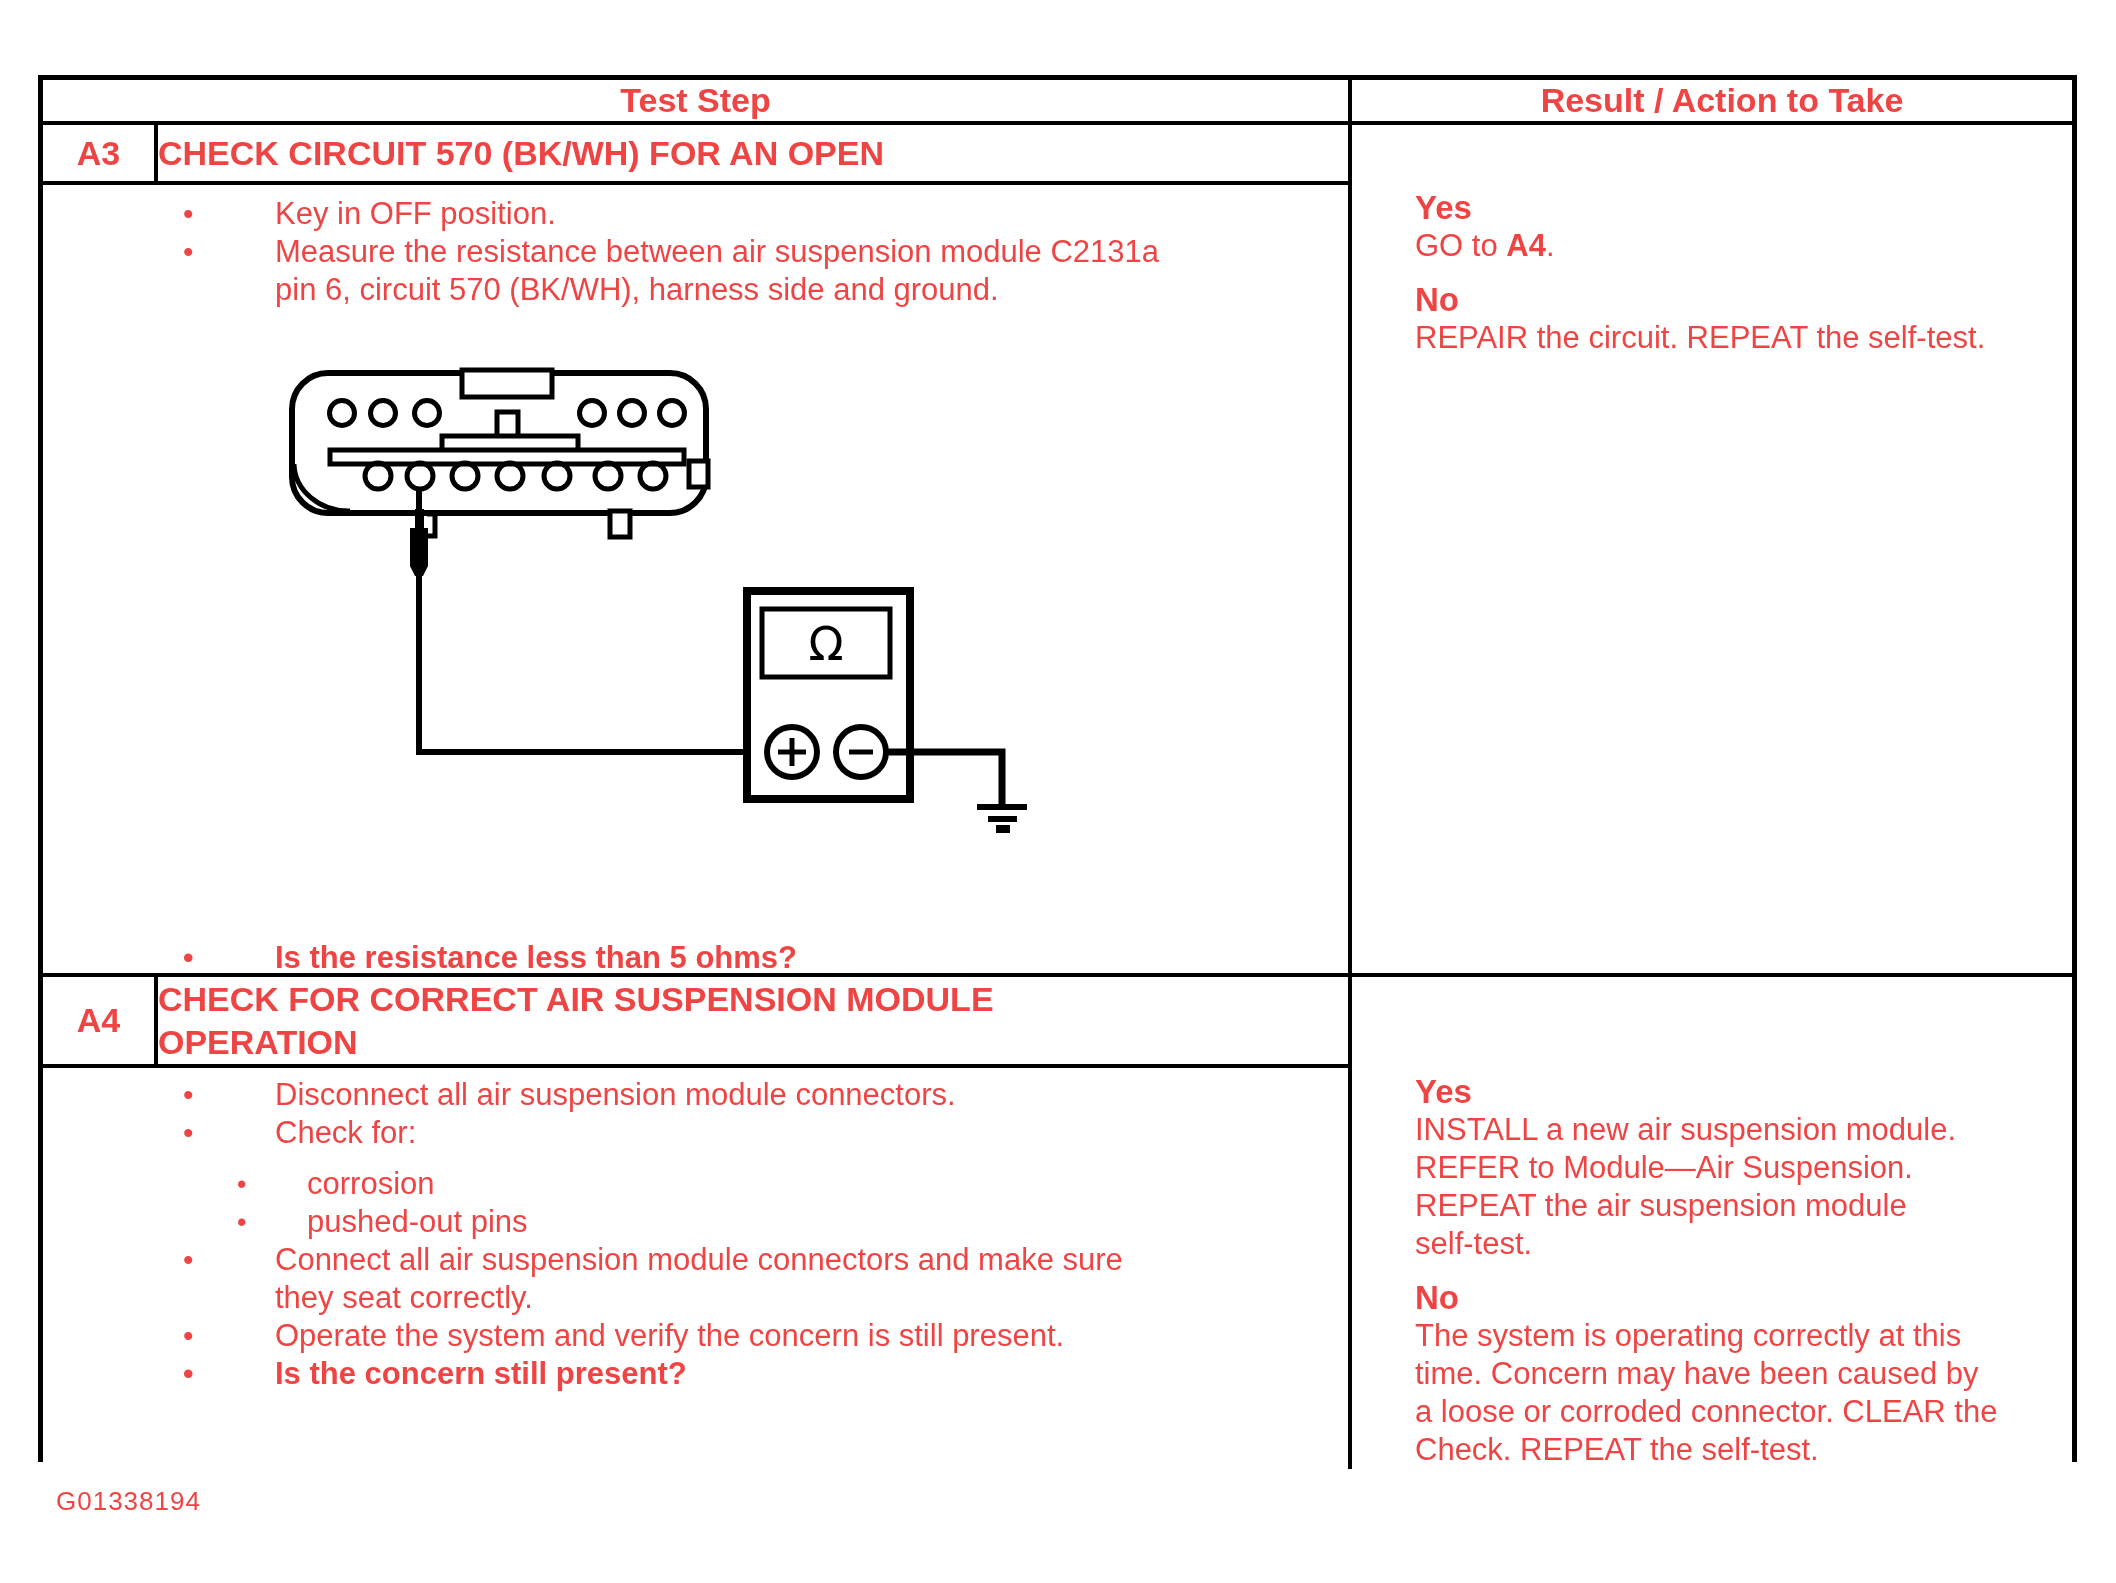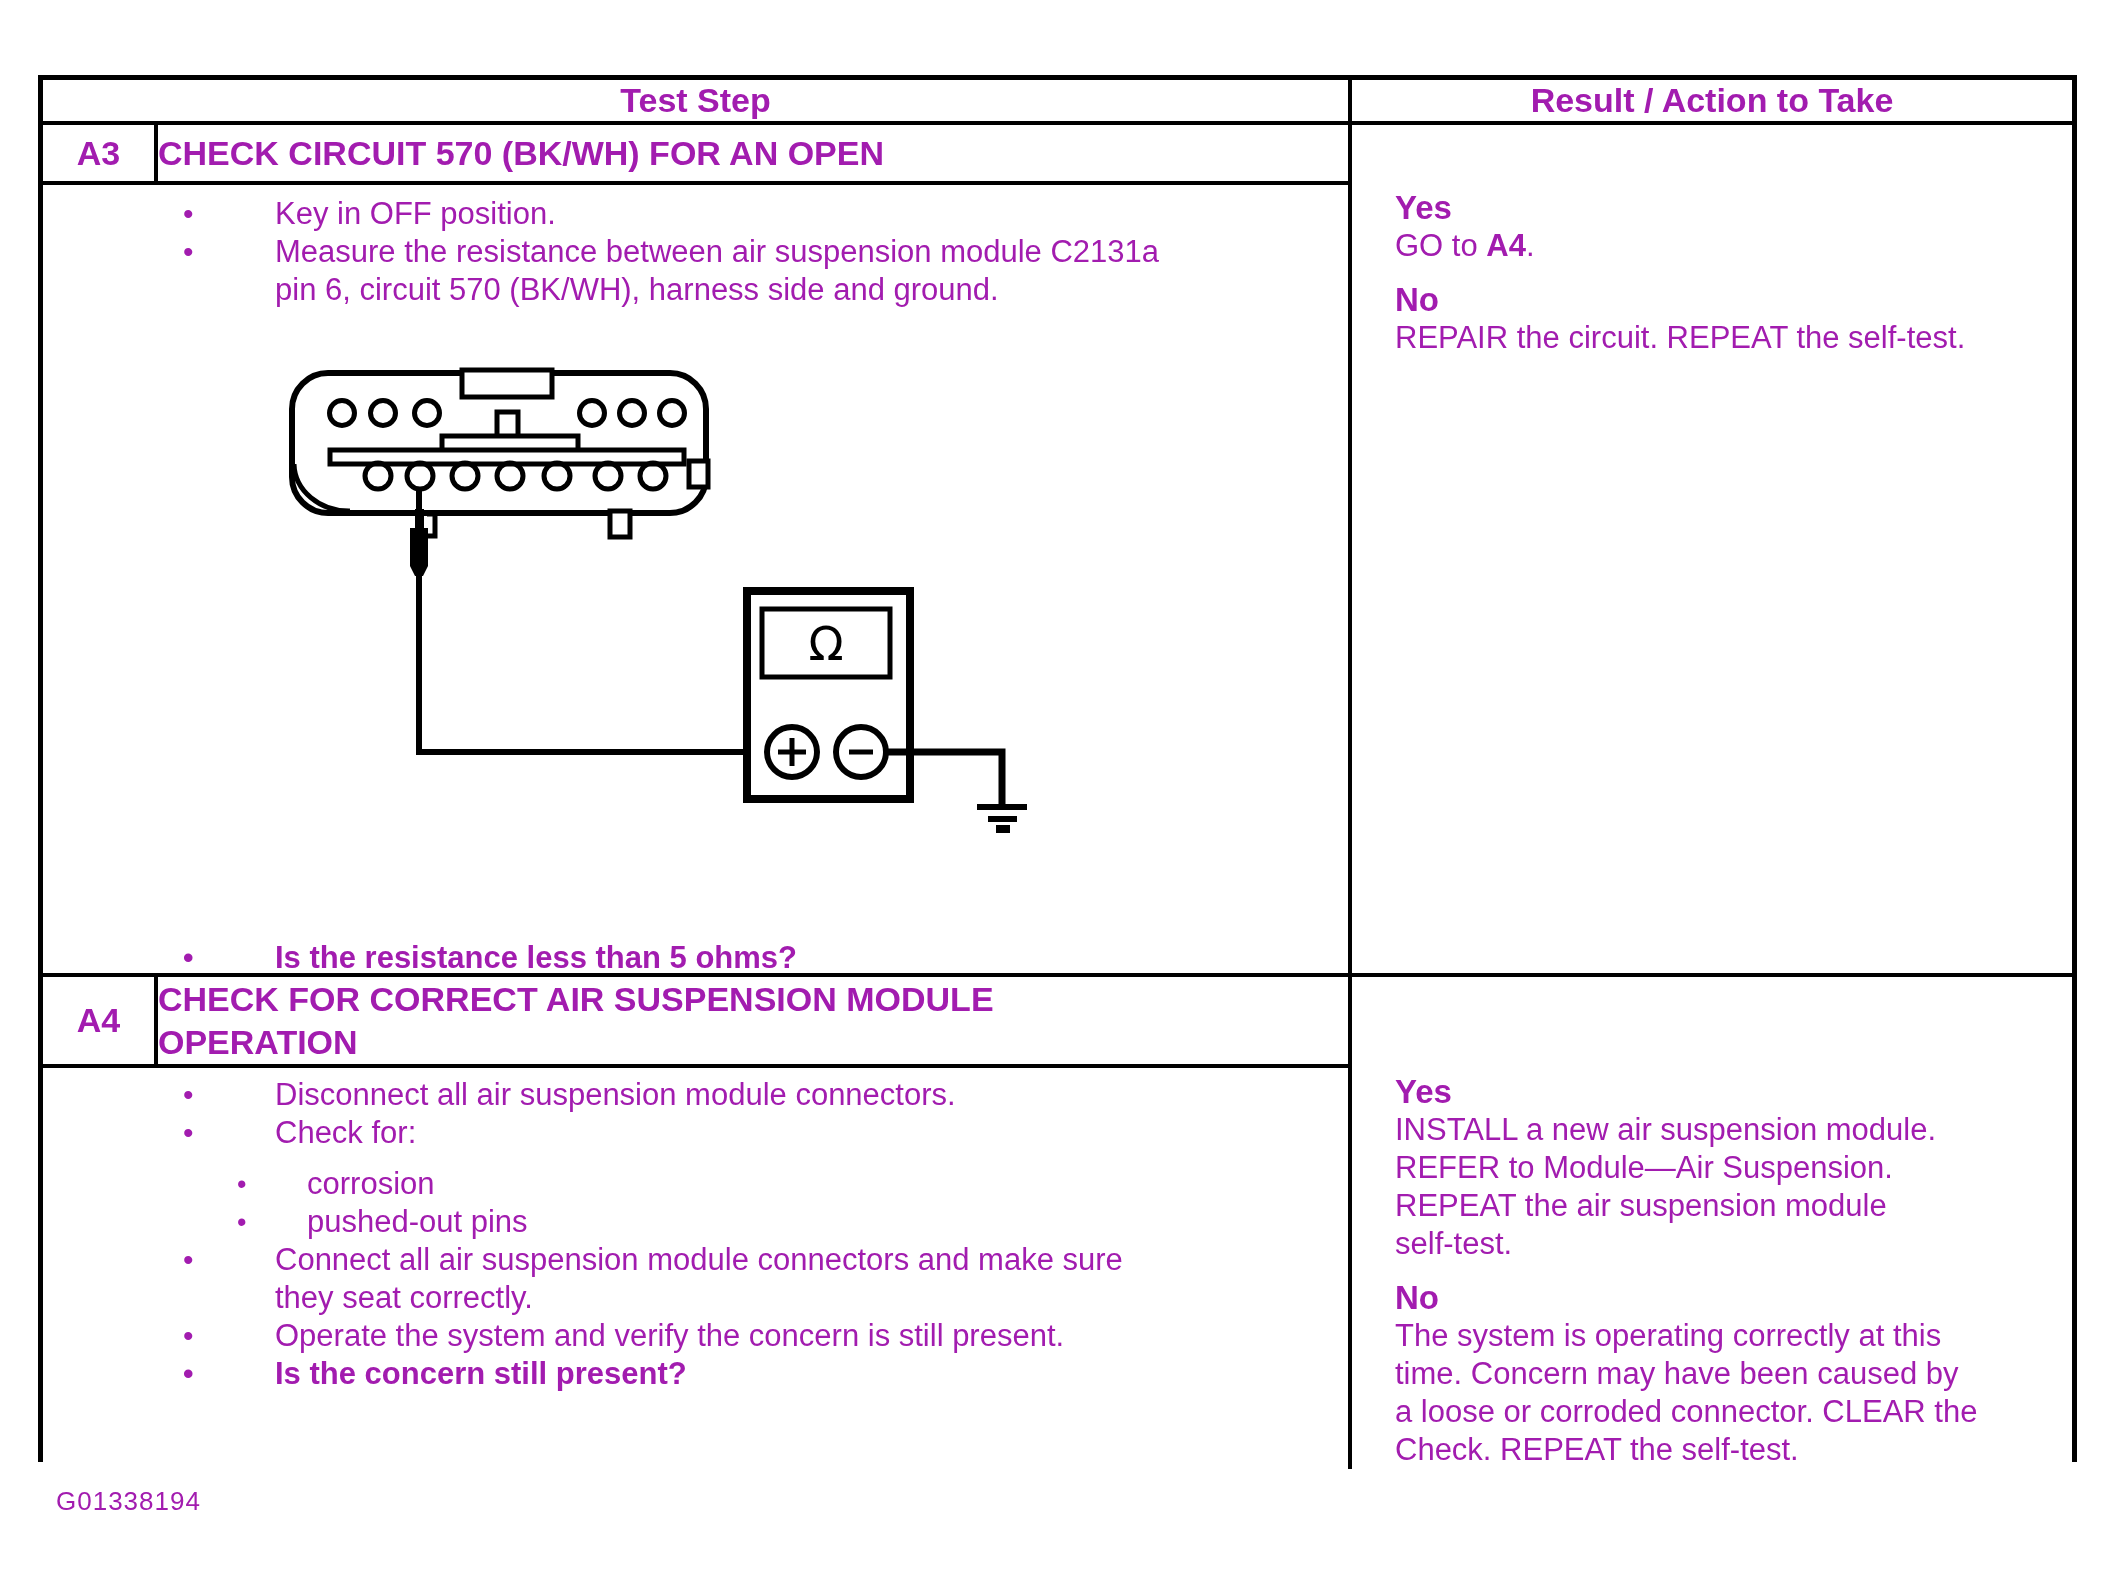--- a/index.html
+++ b/index.html
@@ -1,31 +1,31 @@
 <!DOCTYPE html>
 <html><head>
 <meta charset="utf-8">
 <style>
   * { margin:0; padding:0; box-sizing:border-box; }
   html,body { background:#ffffff; }
   .page {
     position:relative; width:2116px; height:1583px;
-    background:#ffffff; color:#a21caf;
+    background:#ffffff; color:#ef4444;
     font-family:"Liberation Sans","DejaVu Sans",sans-serif;
     overflow:hidden;
   }
   .dtable {
     position:absolute; left:38px; top:75px; width:2039px; height:1387px;
     border:5px solid #000;
     display:grid;
     grid-template-columns:1305px 1fr;
     grid-template-rows:45px 852px 1fr;
   }
   .cell { position:relative; background:#fff; }
-  .rcell { border-left:4px solid #000; }
+  .rcell { border-left:4px solid #000;padding-left:20px; }
   .hcell {
     border-bottom:4px solid #000;
     display:flex; align-items:center; justify-content:center;
     font-weight:700; font-size:34px;
   }
   .rowsep { border-bottom:4px solid #000; }
   .step-head { display:flex; border-bottom:4px solid #000; align-items:stretch; }
   .h-a3 { height:60px; }
   .h-a4 { height:91px; }
   .step-label {

